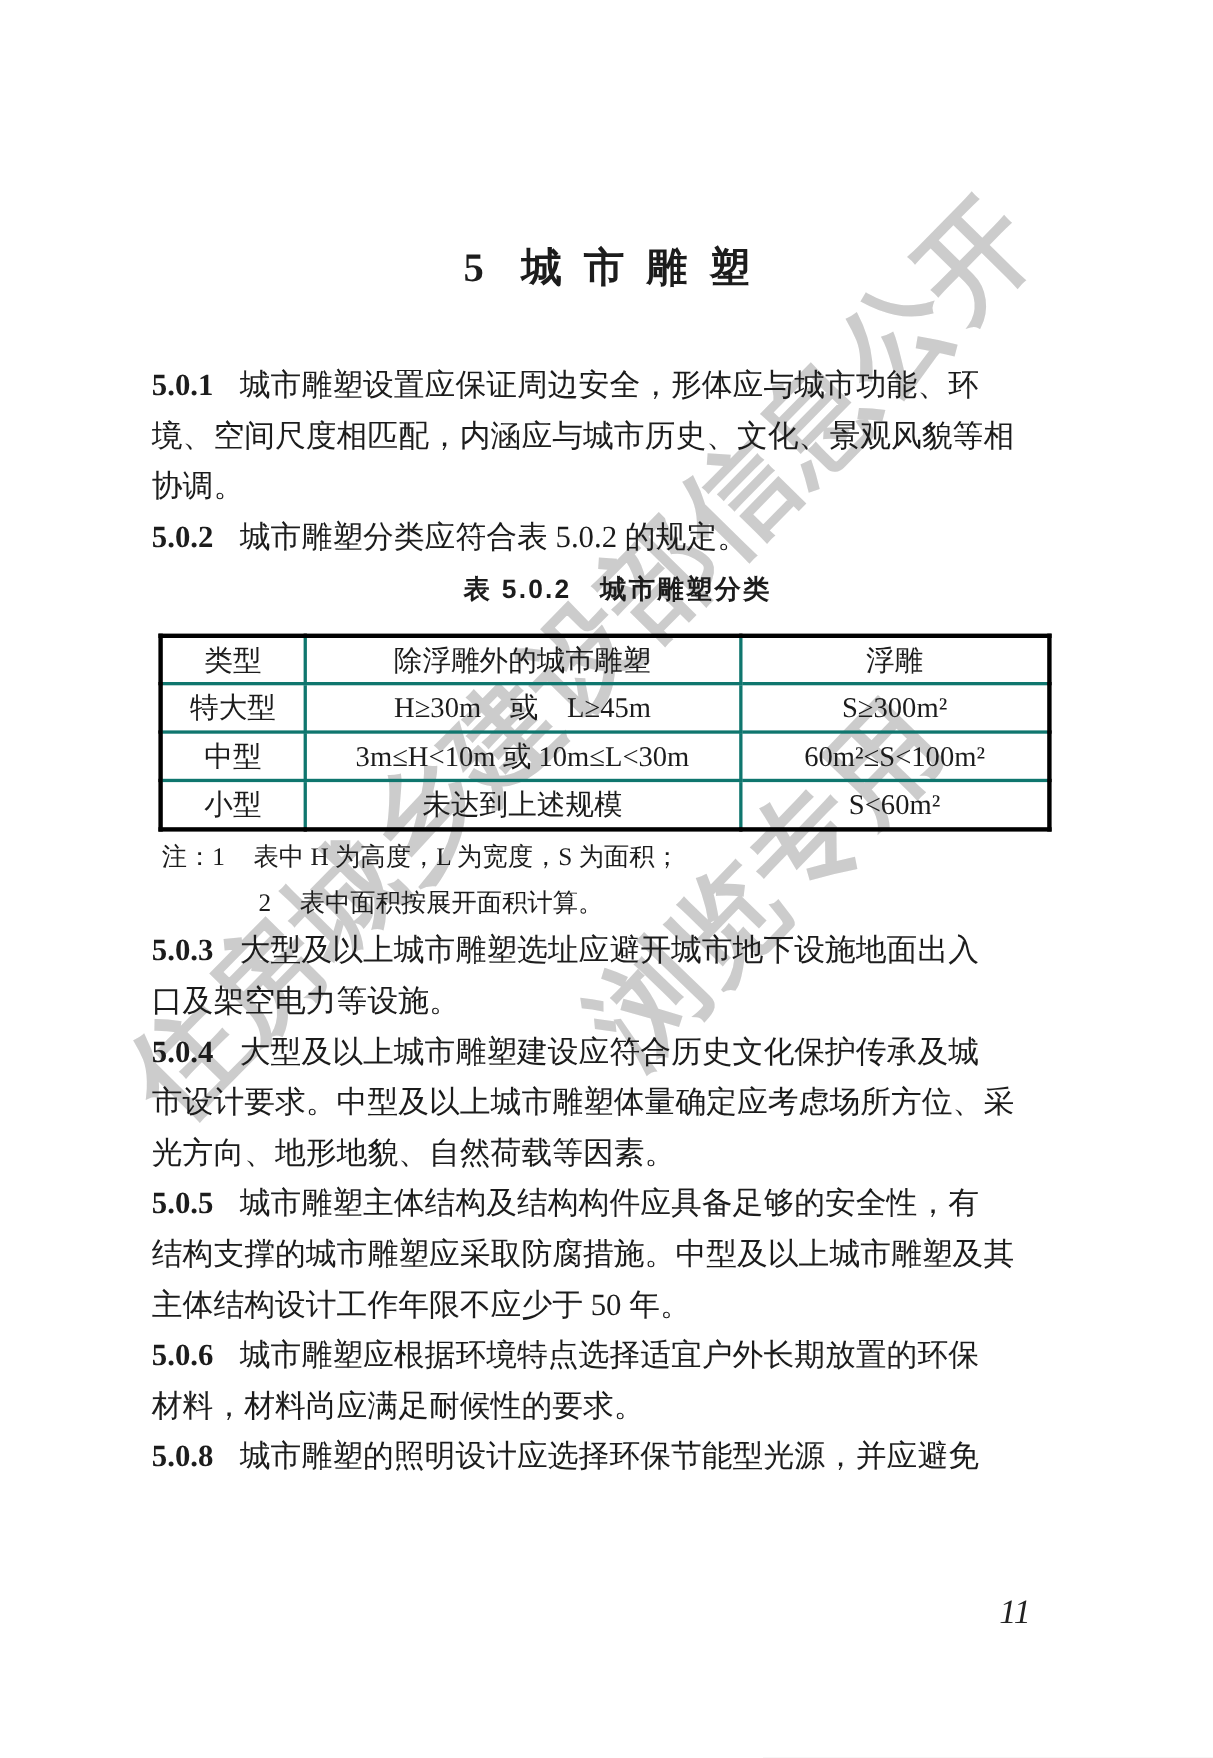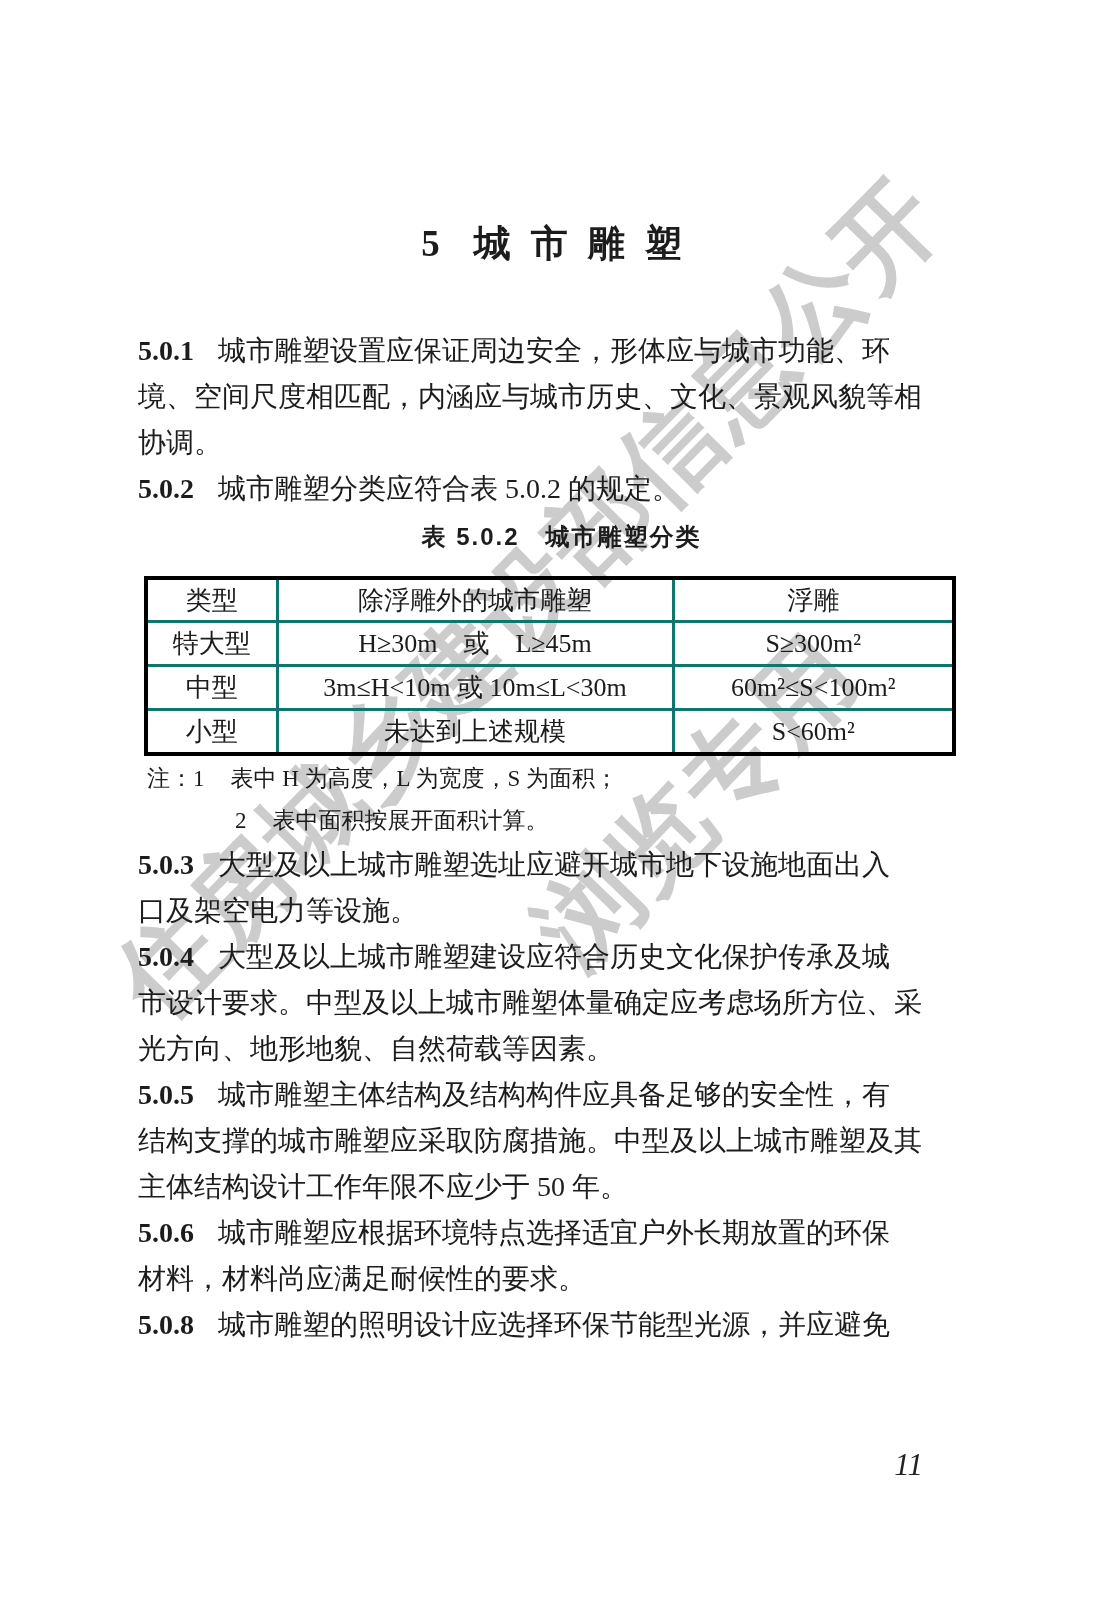--- a/index.html
+++ b/index.html
@@ -88,21 +88,21 @@
   .notes {
     margin: 2px 0 0 9px;
     font-size: 23px;
     line-height: 42px;
   }
   .note-line2 { padding-left: 88px; }
   .note-num { margin-right: 26px; }
   .page-number {
     position: absolute;
     top: 1447px;
-    right: 180px;
+    right: 166px;
     font-size: 31px;
     font-style: italic;
     font-family: "Liberation Serif", "DejaVu Serif", serif;
     color: #222;
   }
 </style>
 </head>
 <body>
 
 <div class="page">

